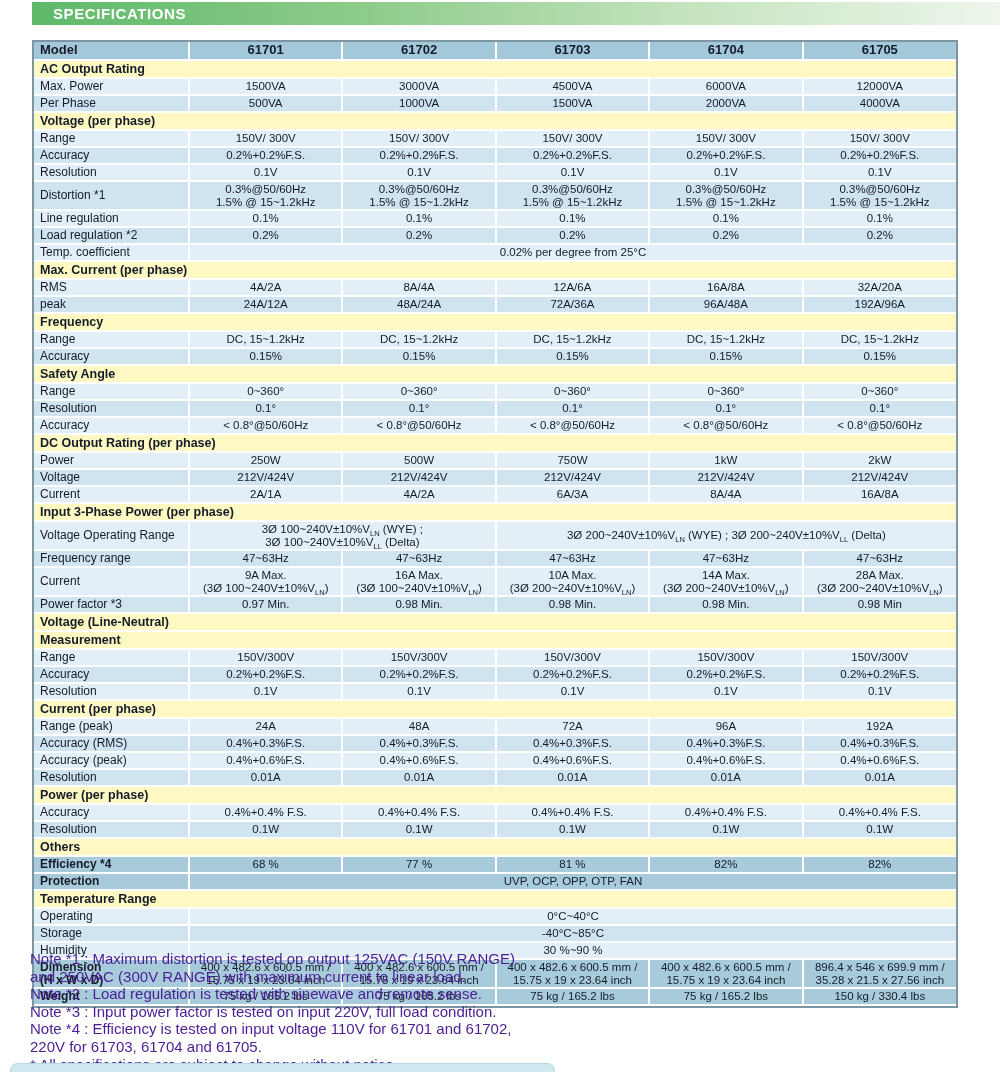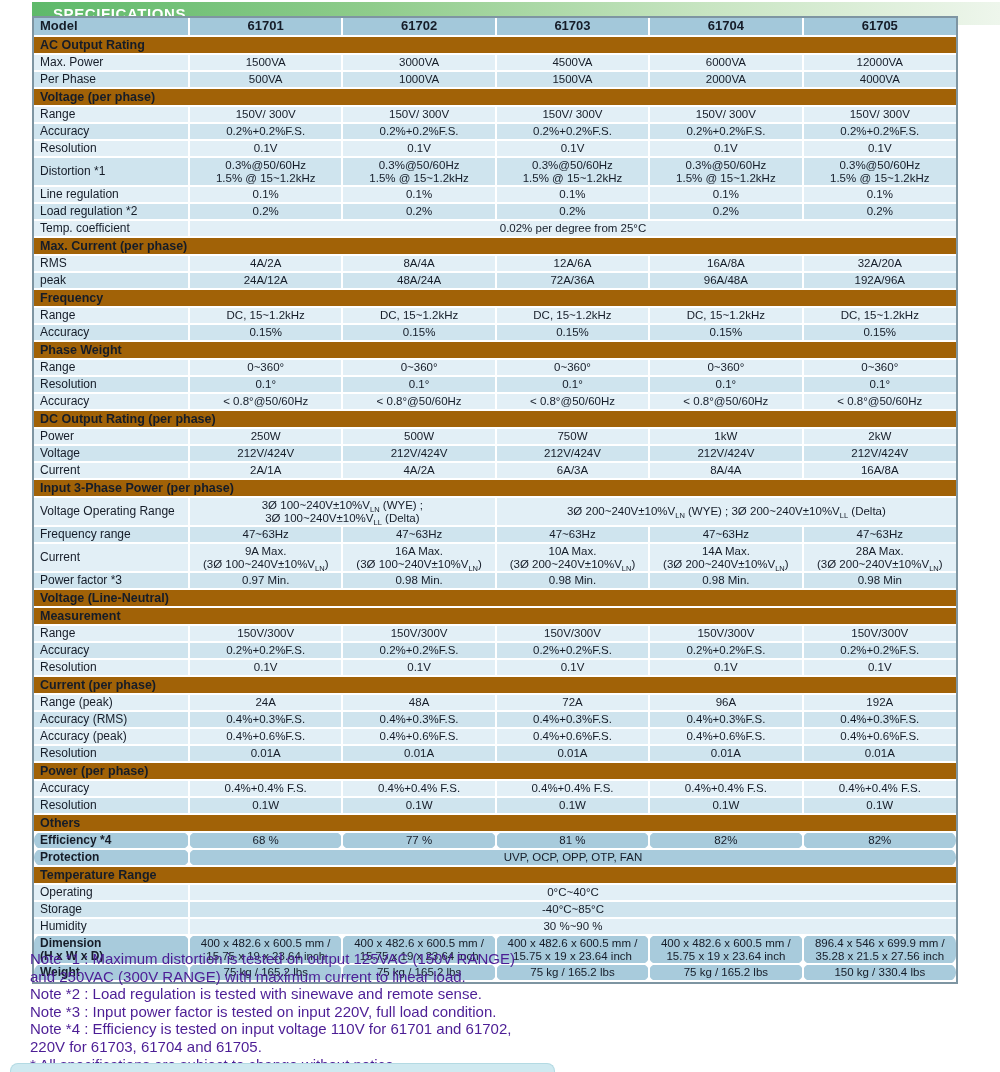--- a/index.html
+++ b/index.html
@@ -11,35 +11,35 @@
   .titlebar{
     position:absolute;left:32px;top:2px;width:956px;height:23px;
     background:linear-gradient(90deg,#5eb96a 0%,#8fcc8b 35%,#c8e5c2 70%,#eef6ec 100%);
     display:flex;align-items:center;padding-left:12px;
   }
   .titlebar .ttl{
     color:#ffffff;font-weight:bold;font-size:15px;letter-spacing:0.6px;padding-left:9px;
   }
   
   .tblwrap{
-    position:absolute;left:32px;top:16px;width:926px;
+    position:absolute;left:32px;top:40px;width:926px;
     border:2px solid #7e95a2;box-sizing:border-box;background:#ffffff;
   }
   table.spec{width:100%;border-collapse:collapse;table-layout:fixed;}
   table.spec td{
     border-right:2px solid #ffffff;border-bottom:2px solid #ffffff;
     padding:1px 3px;font-size:11.5px;text-align:center;vertical-align:middle;
     overflow:hidden;
   }
   table.spec td:last-child{border-right:none;}
   table.spec tr.model td{background:#a3c8da;font-weight:bold;font-size:13px;height:15px;}
-  table.spec tr.sec td{background:#a16207;font-weight:bold;font-size:12.5px;text-align:left;height:14px;padding-left:6px;}
+  table.spec tr.sec td{background:#fef9c3;font-weight:bold;font-size:12.5px;text-align:left;height:14px;padding-left:6px;}
   table.spec td.lab{text-align:left;padding-left:6px;font-size:12px;}
   table.spec tr.d td{height:13px;}
-  table.spec tr.hl td{background:#a8cbdc;border-radius:8px;}
+  table.spec tr.hl td{background:#a8cbdc;}
   table.spec tr.hl td.lab{font-weight:bold;}
   table.spec tr.sa td{background:#e2eff6;}
   table.spec tr.sb td{background:#cfe4ee;}
   table.spec td .two{line-height:12.5px;}
   sub{font-size:7.5px;line-height:0;vertical-align:-2.5px;}
   
   .notes{position:absolute;left:30px;top:950px;width:600px;color:#4c1d95;}
   .notes div{font-size:15px;line-height:17.6px;}
   
   .bottombar{
@@ -351,21 +351,21 @@
             </td>
             <td>
               <div class="two">0.15%</div>
             </td>
             <td>
               <div class="two">0.15%</div>
             </td>
           </tr>
           <tr class="sec">
             <td colspan="6">
-              <div class="two">Phase Weight</div>
+              <div class="two">Safety Angle</div>
             </td>
           </tr>
           <tr class="d sa">
             <td class="lab">
               <div class="two">Range</div>
             </td>
             <td>
               <div class="two">0~360°</div>
             </td>
             <td>

